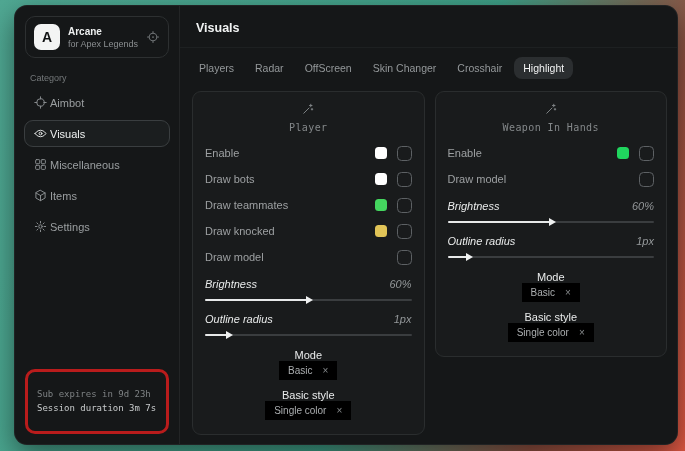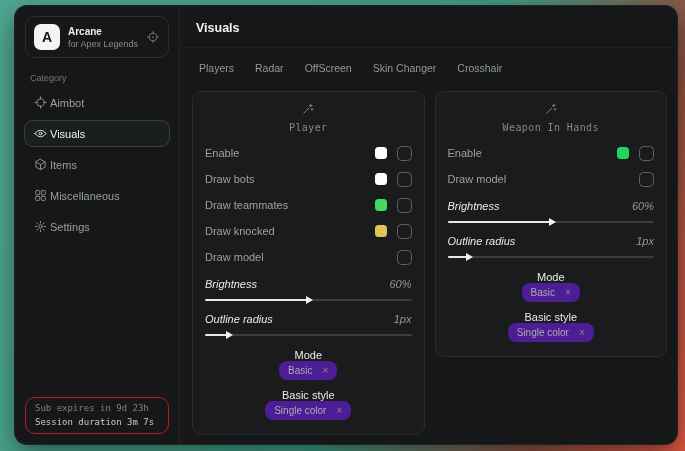--- a/index.html
+++ b/index.html
@@ -25,21 +25,21 @@
   .brand-text{min-width:0;}
   .brand-name{font-size:10px;font-weight:bold;color:#edefef;line-height:1.2;}
   .brand-sub{font-size:9px;color:#8b8f91;margin-top:1px;white-space:nowrap;}
   .brand-icon{margin-left:auto;color:#6e7274;display:flex;cursor:pointer;}
   .category{font-size:9px;color:#74787a;margin:9px 15px 4px;}
   .nav{display:flex;flex-direction:column;}
   .nav-item{display:flex;align-items:center;gap:3px;margin:2px 9px;padding:6px 9px;font-size:11px;color:#9b9fa1;border:1px solid transparent;border-radius:9px;cursor:pointer;}
   .nav-item .nav-ic{display:flex;color:#8a8e90;}
   .nav-item.active{border-color:#3a3e40;background:#1b1e1f;color:#eef0f0;}
   .nav-item.active .nav-ic{color:#e3e5e5;}
-  .footer-card{margin:auto 10px 10px;border:1px solid #b91c1c;border-radius:10px;padding:4px 9px;font-family:"DejaVu Sans Mono",monospace;font-size:9px;line-height:1.5;}
+  .footer-card{margin:auto 10px 10px;border:3px solid #b91c1c;border-radius:10px;padding:16px 9px;font-family:"DejaVu Sans Mono",monospace;font-size:9px;line-height:1.5;}
   .f1{color:#7e8284;}
   .f2{color:#c9cccd;}
   
   .main{flex:1;display:flex;flex-direction:column;min-width:0;}
   .page-title{margin:0;padding:15px 16px 12px;font-size:12.5px;font-weight:bold;color:#f1f3f3;border-bottom:1px solid #1d2021;}
   .tabs{display:flex;align-items:center;gap:3px;padding:9px 10px 2px;}
   .tab{font-size:10.5px;color:#94989a;padding:5px 9px;border-radius:8px;cursor:pointer;white-space:nowrap;}
   .tab.active{background:#2b2e30;color:#f2f3f3;}
   .panels{display:flex;align-items:flex-start;gap:10px;padding:10px 10px 0 12px;}
   .panel{flex:1;background:#191b1c;border:1px solid #2a2d2e;border-radius:9px;padding:9px 12px 14px;min-width:0;}
@@ -53,21 +53,21 @@
   .row-slider .top{display:flex;justify-content:space-between;align-items:center;font-style:italic;}
   .row-slider .lbl{font-size:11px;color:#e9ebeb;font-weight:500;}
   .row-slider .val{font-size:11px;color:#94989a;}
   .slider{position:relative;height:10px;margin-top:5px;cursor:pointer;}
   .slider .track{position:absolute;left:0;right:0;top:4px;height:2px;background:#3a3d3f;border-radius:1px;}
   .slider .fill{position:absolute;left:0;top:4px;height:2px;background:#e7e9e9;border-radius:1px;}
   .slider .thumb{position:absolute;top:1px;width:0;height:0;margin-left:-4px;
     border-left:7px solid #eff1f1;border-top:4px solid transparent;border-bottom:4px solid transparent;}
   .row-tag{display:flex;align-items:center;margin-top:9px;min-height:23px;flex-direction:column;}
   .row-tag .lbl{flex:1;font-size:11px;color:#e9ebeb;font-weight:500;}
-  .tag{display:flex;align-items:center;background:#4c1d95;border-radius:8px;padding:4px 9px;font-size:10px;color:#abaeb0;cursor:pointer;}
+  .tag{display:flex;align-items:center;background:#000000;border-radius:0;padding:4px 9px;font-size:10px;color:#abaeb0;cursor:pointer;}
   .tag .x{margin-left:10px;color:#85898b;font-size:10px;line-height:1;}
 </style>
 </head>
 <body>
 
 <div class="desktop">
   <div class="window">
 
     <aside class="sidebar">
       <div class="brand-card">
@@ -100,36 +100,36 @@
               <svg width="13" height="13" viewBox="0 0 24 24" fill="none" stroke="currentColor" stroke-width="1.8" stroke-linecap="round" stroke-linejoin="round">
                 <path d="M2 12s3.5-6 10-6 10 6 10 6-3.5 6-10 6S2 12 2 12z"></path>
                 <circle cx="12" cy="12" r="2.6"></circle>
               </svg>
             </span>
             <span class="nav-lbl">Visuals</span>
           </div>
           <div class="nav-item">
             <span class="nav-ic">
               <svg width="13" height="13" viewBox="0 0 24 24" fill="none" stroke="currentColor" stroke-width="1.8" stroke-linecap="round" stroke-linejoin="round">
-                <path d="M12 2.5l8.5 4.8v9.4L12 21.5l-8.5-4.8V7.3z"></path>
-                <path d="M12 12l8.5-4.7M12 12L3.5 7.3M12 12v9.5"></path>
-              </svg>
-            </span>
-            <span class="nav-lbl">Items</span>
-          </div>
-          <div class="nav-item">
-            <span class="nav-ic">
-              <svg width="13" height="13" viewBox="0 0 24 24" fill="none" stroke="currentColor" stroke-width="1.8" stroke-linecap="round" stroke-linejoin="round">
                 <rect x="3" y="3" width="7.5" height="7.5" rx="1.5"></rect>
                 <rect x="13.5" y="3" width="7.5" height="7.5" rx="1.5"></rect>
                 <rect x="3" y="13.5" width="7.5" height="7.5" rx="1.5"></rect>
                 <rect x="13.5" y="13.5" width="7.5" height="7.5" rx="1.5"></rect>
               </svg>
             </span>
             <span class="nav-lbl">Miscellaneous</span>
+          </div>
+          <div class="nav-item">
+            <span class="nav-ic">
+              <svg width="13" height="13" viewBox="0 0 24 24" fill="none" stroke="currentColor" stroke-width="1.8" stroke-linecap="round" stroke-linejoin="round">
+                <path d="M12 2.5l8.5 4.8v9.4L12 21.5l-8.5-4.8V7.3z"></path>
+                <path d="M12 12l8.5-4.7M12 12L3.5 7.3M12 12v9.5"></path>
+              </svg>
+            </span>
+            <span class="nav-lbl">Items</span>
           </div>
           <div class="nav-item">
             <span class="nav-ic">
               <svg width="13" height="13" viewBox="0 0 24 24" fill="none" stroke="currentColor" stroke-width="1.8" stroke-linecap="round" stroke-linejoin="round">
                 <circle cx="12" cy="12" r="3.2"></circle>
                 <path d="M12 2.5v3M12 18.5v3M2.5 12h3M18.5 12h3M5.3 5.3l2.1 2.1M16.6 16.6l2.1 2.1M18.7 5.3l-2.1 2.1M7.4 16.6l-2.1 2.1"></path>
               </svg>
             </span>
             <span class="nav-lbl">Settings</span>
           </div>
@@ -141,20 +141,21 @@
     </aside>
 
     <main class="main">
       <h1 class="page-title">Visuals</h1>
       <div class="tabs" id="tabs">
           <div class="tab">Players</div>
           <div class="tab">Radar</div>
           <div class="tab">OffScreen</div>
           <div class="tab">Skin Changer</div>
           <div class="tab">Crosshair</div>
+          <div class="tab active">Highlight</div>
         </div>
       <div class="panels" id="panels">
           <section class="panel">
             <div class="panel-head">
               <span class="ph-ic">
                 <svg width="12" height="12" viewBox="0 0 24 24" fill="none" stroke="currentColor" stroke-width="2" stroke-linecap="round">
                   <path d="M3.5 20.5L14 10"></path>
                   <path d="M17.5 2.5v5M15 5h5M20 11v3M18.5 12.5h3"></path>
                 </svg>
               </span>

